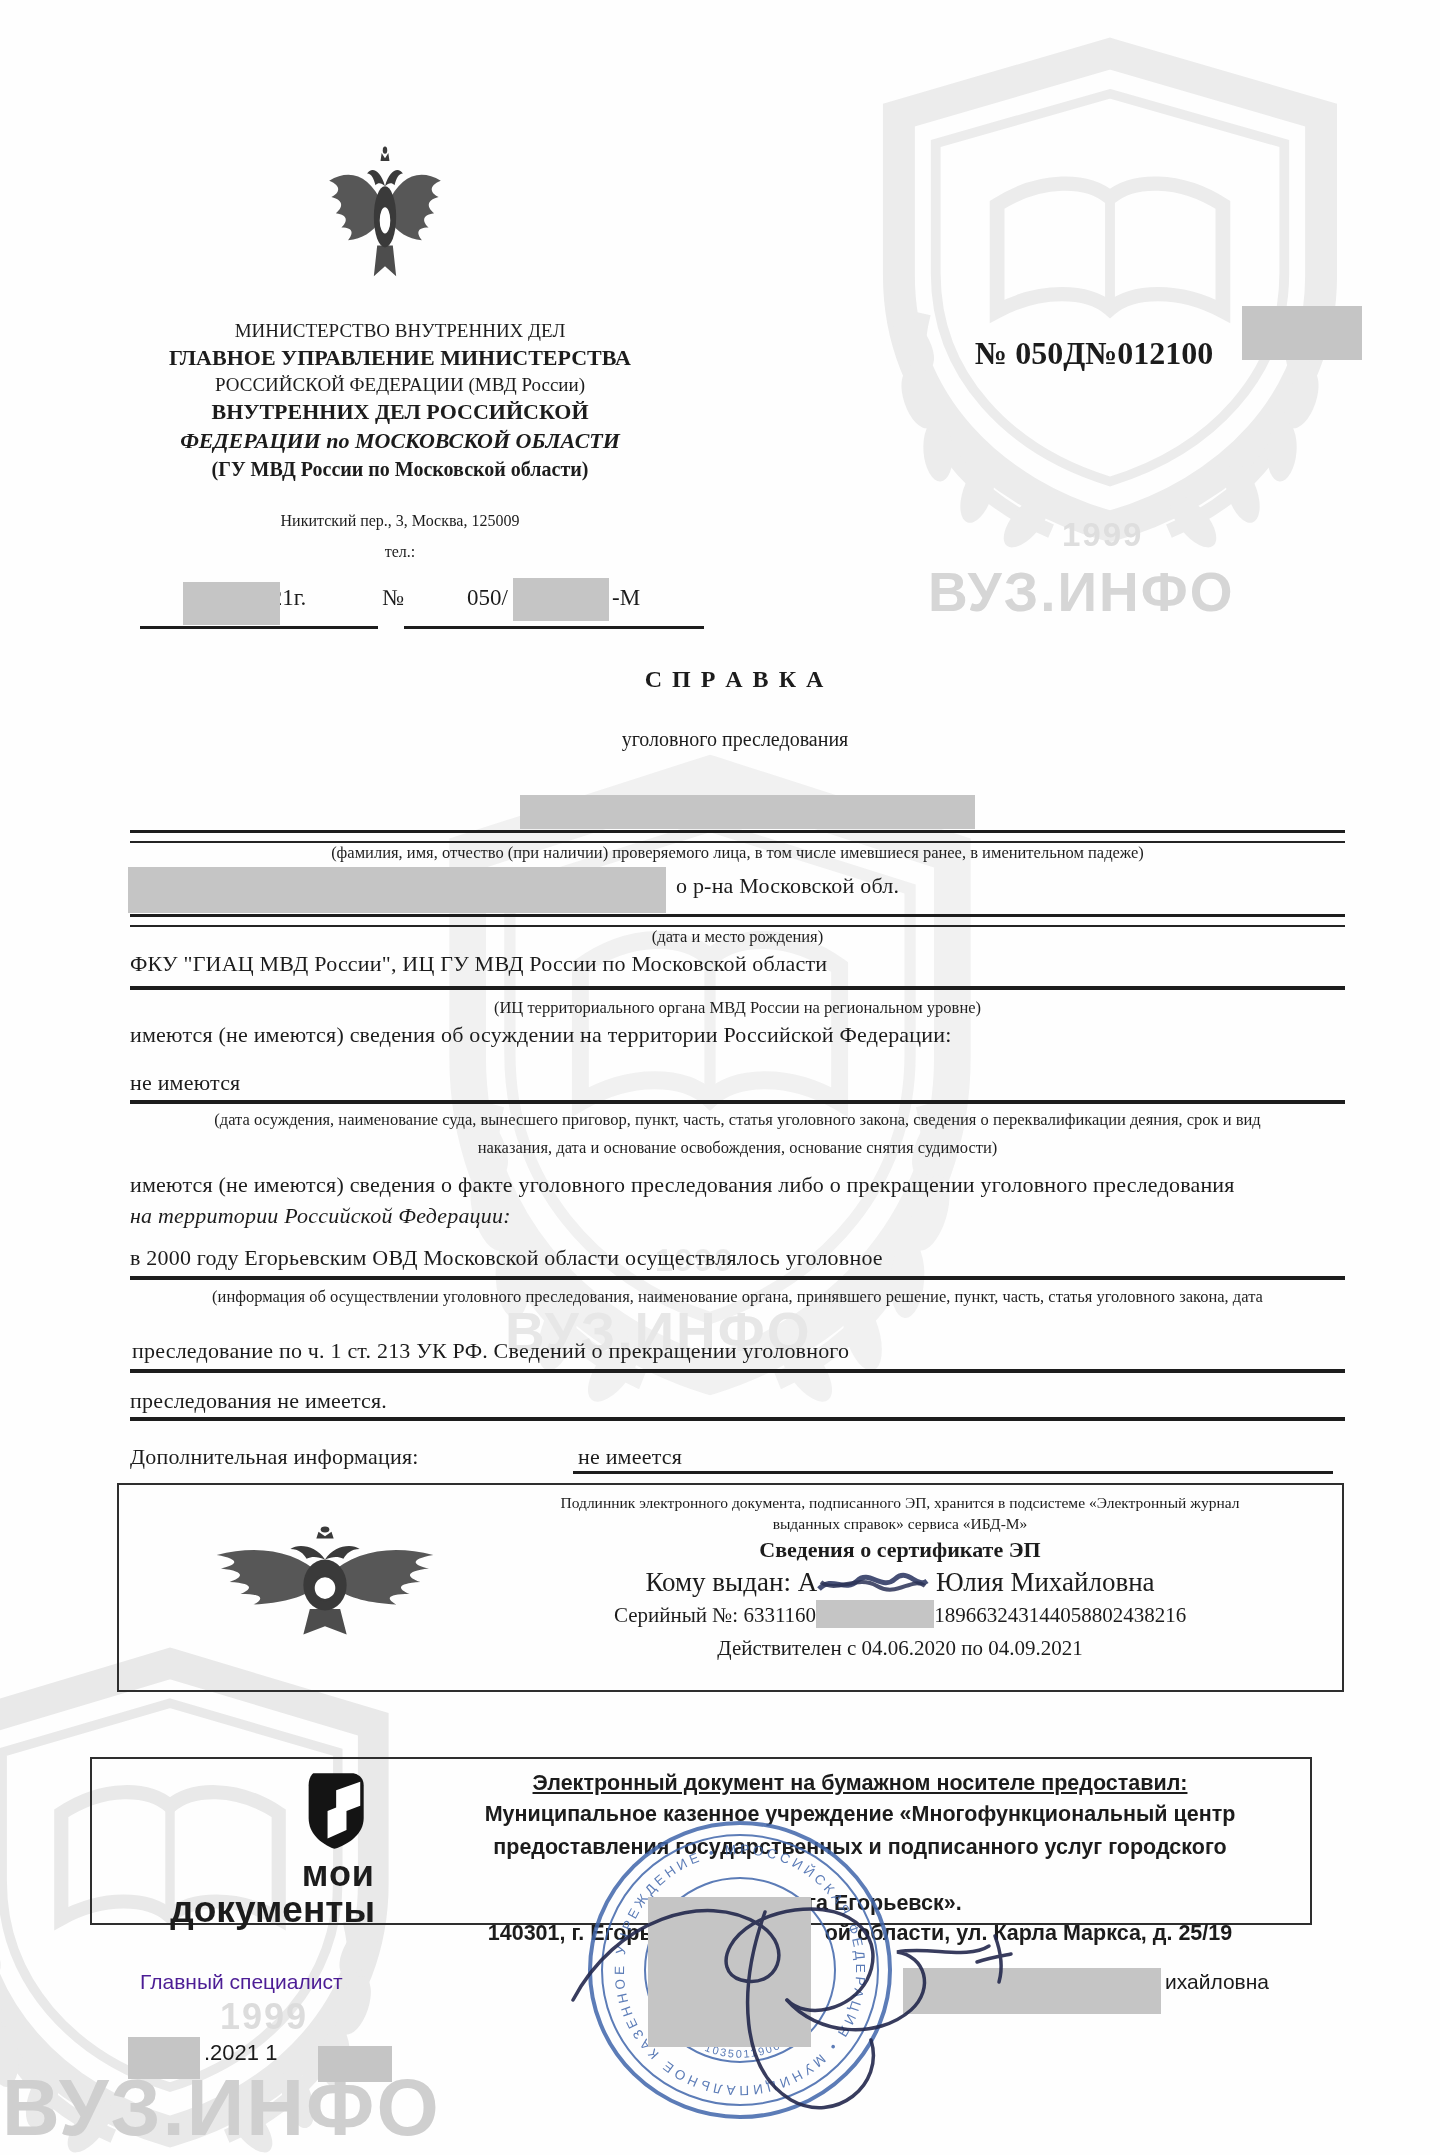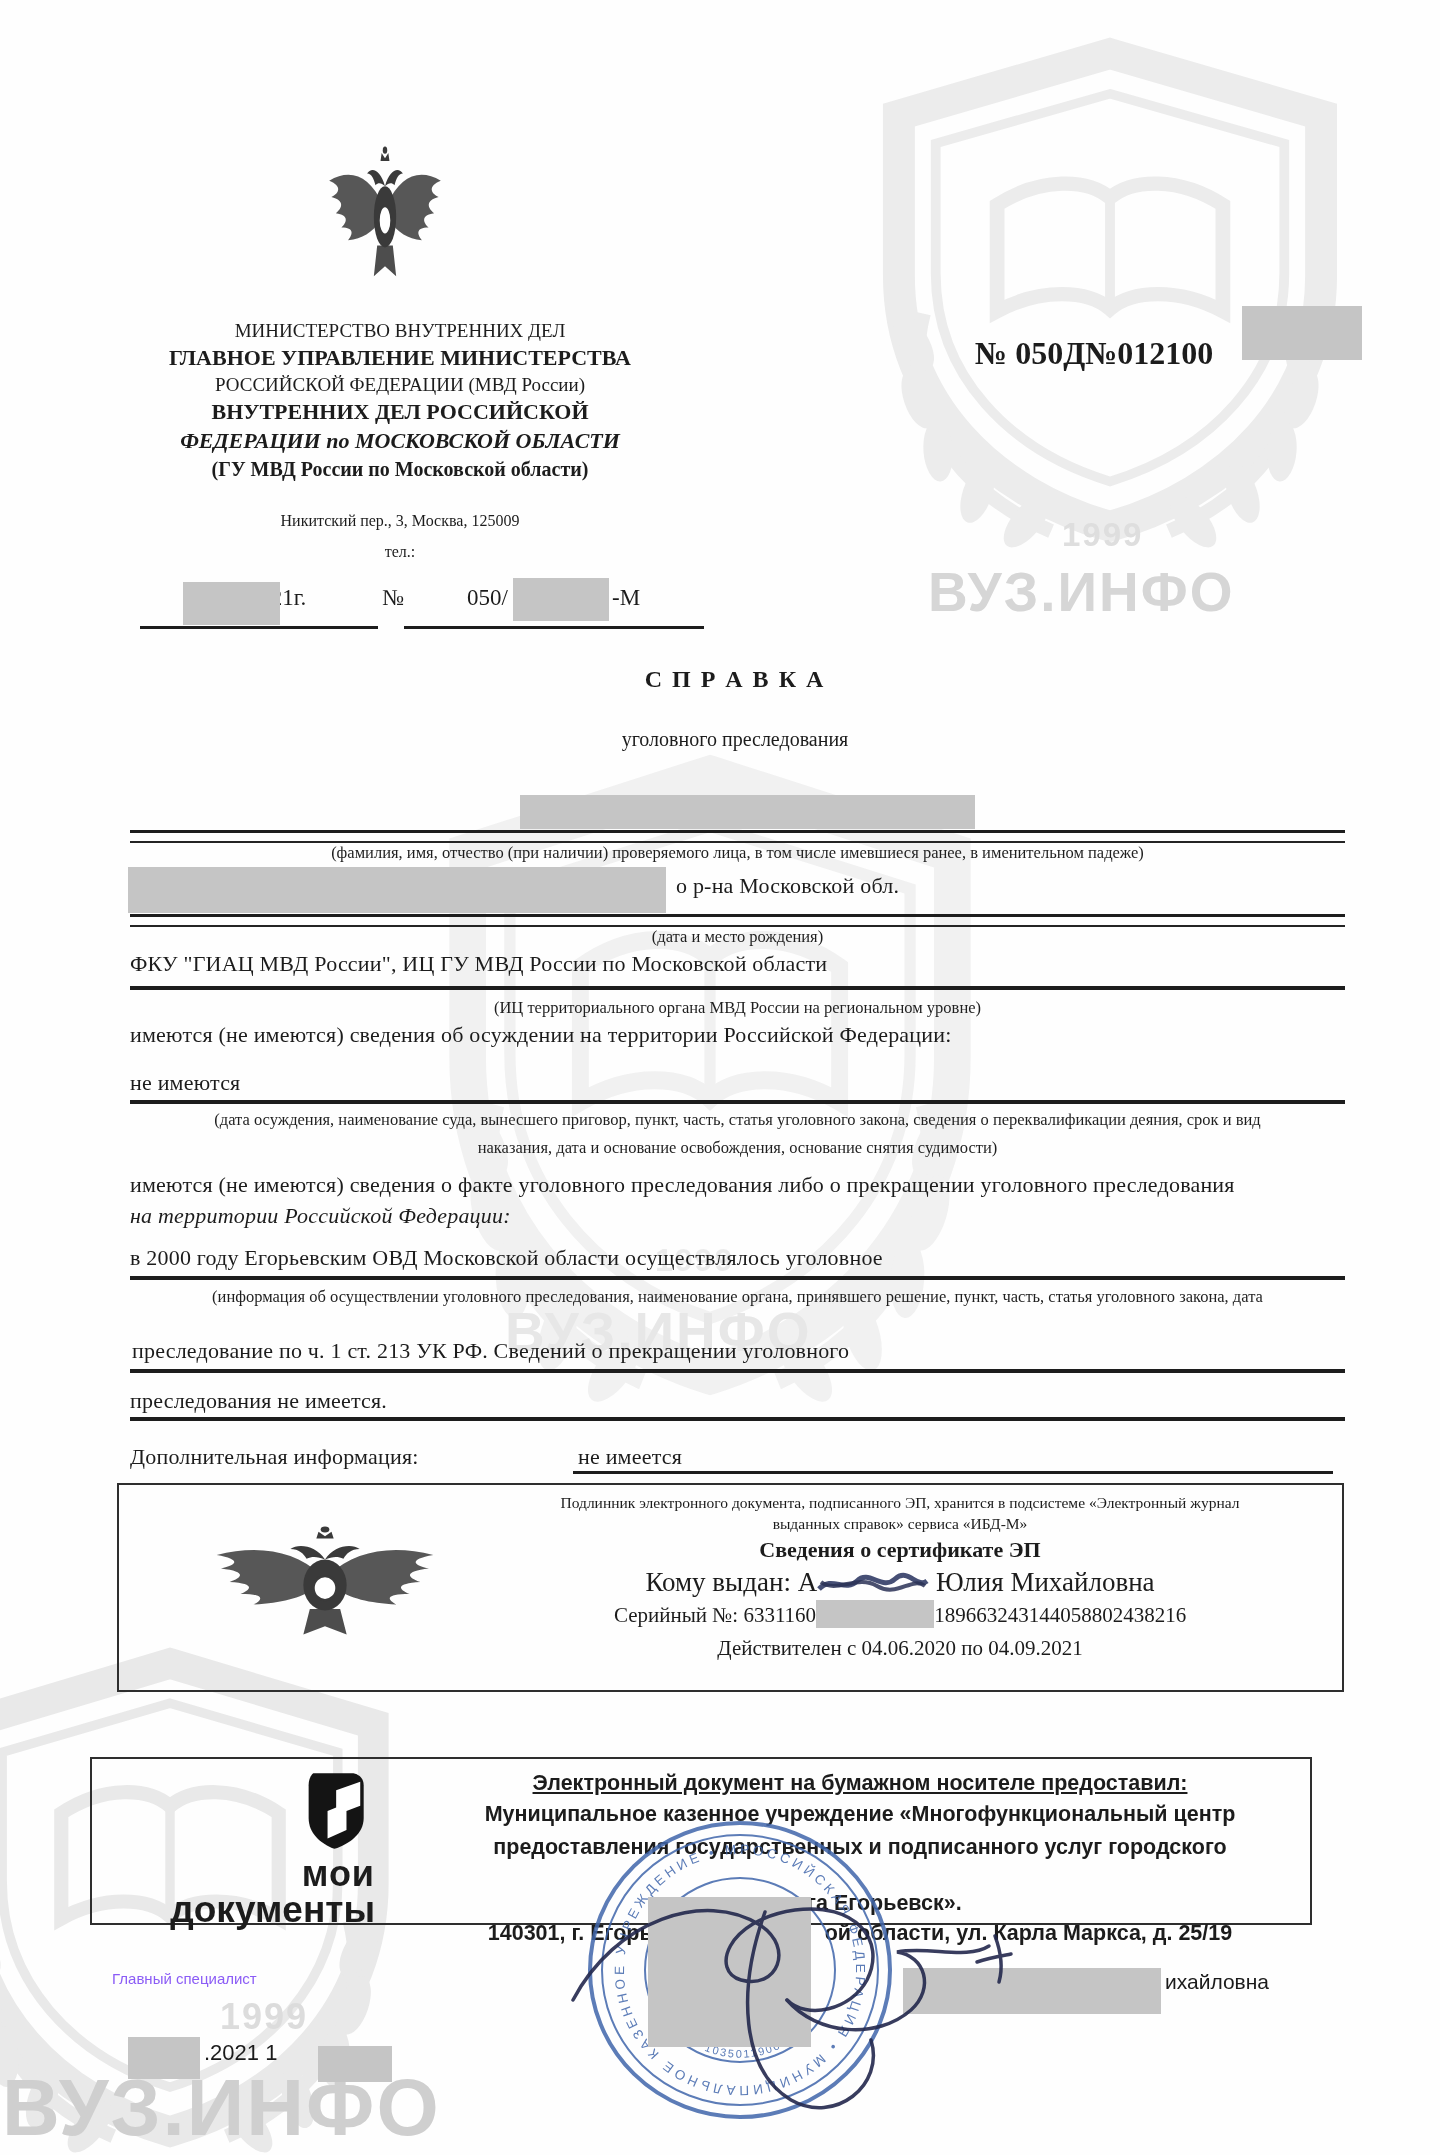--- a/index.html
+++ b/index.html
@@ -200,21 +200,21 @@
   <svg class="abs" style="left:555px;top:1850px;z-index:6;" width="560" height="290" viewBox="0 0 560 290">
     <g fill="none" stroke="#23284d" stroke-width="3.5" opacity=".9" stroke-linecap="round">
       <path d="M18 150 C60 70 150 40 205 75 C240 98 222 140 186 130 C156 122 170 70 240 60 C300 52 332 90 312 130 C296 160 252 170 232 150"></path>
       <path d="M232 150 C262 185 322 190 356 160 C380 138 370 106 342 102 C374 96 412 110 434 96"></path>
       <path d="M210 62 C182 140 186 220 236 250 C280 275 330 235 316 190"></path>
       <path d="M440 86 C446 102 448 118 444 132"></path>
       <path d="M422 112 C434 108 446 106 456 104"></path>
     </g>
   </svg>
 
-  <div class="abs sans t" style="left:112px;top:1970px;font-size:15px;z-index:2;color:#8b5cf6;">Главный специалист</div>
+  <div class="abs sans t" style="left:140px;top:1970px;font-size:21px;z-index:2;color:#4c1d95;">Главный специалист</div>
   <div class="abs sans t" style="left:1165px;top:1970px;font-size:21px;z-index:2;color:#1b1b1b;">ихайловна</div>
   <div class="abs sans t" style="left:204px;top:2040px;font-size:22px;z-index:2;color:#1b1b1b;">.2021 1</div>
 
   <div class="redact" style="left:183px;top:582px;width:97px;height:43px;"></div>
   <div class="redact" style="left:513px;top:578px;width:96px;height:43px;"></div>
   <div class="redact" style="left:1242px;top:306px;width:120px;height:54px;"></div>
   <div class="redact" style="left:520px;top:795px;width:455px;height:34px;"></div>
   <div class="redact" style="left:128px;top:867px;width:538px;height:46px;"></div>
   <div class="redact" style="left:648px;top:1897px;width:163px;height:150px;"></div>
   <div class="redact" style="left:903px;top:1968px;width:258px;height:46px;"></div>

